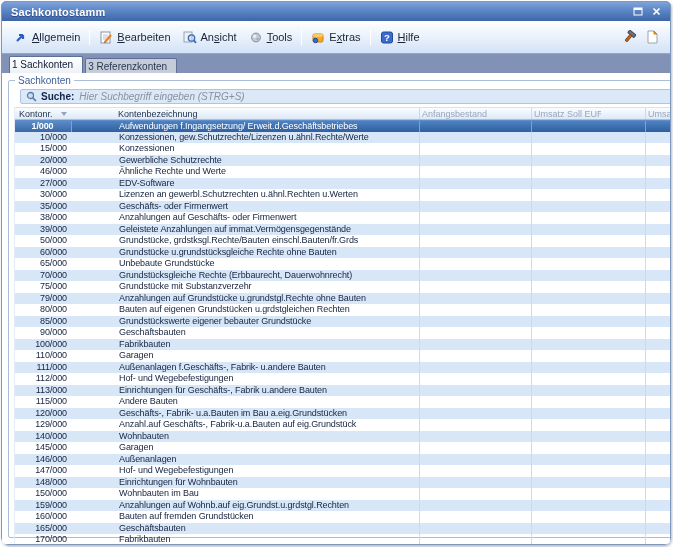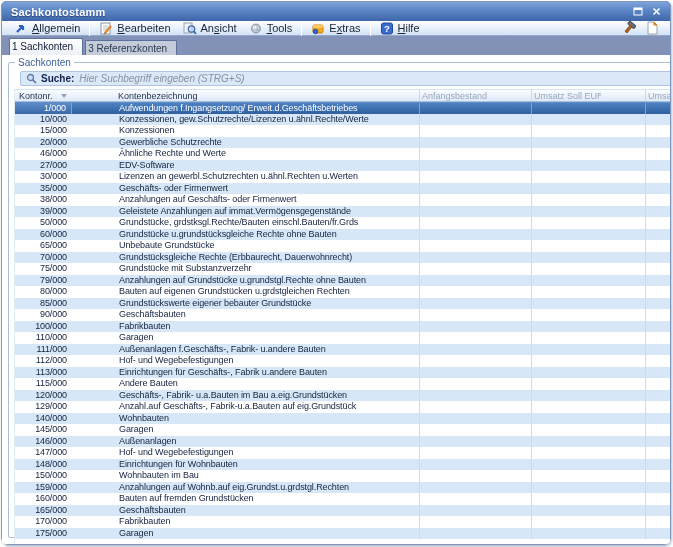--- a/index.html
+++ b/index.html
@@ -23,21 +23,21 @@
     height:19px;flex:none;border-radius:4px 4px 0 0;
     background:linear-gradient(#7fa3d9 0%,#5b86c6 45%,#3e65a8 100%);
     display:flex;align-items:center;padding:0 7px 0 9px;
   }
   .title-text{color:#fff;font-size:11px;font-weight:bold;letter-spacing:.2px;
     text-shadow:0 1px 1px rgba(20,40,80,.6);}
   .titlebar-buttons{margin-left:auto;display:flex;gap:6px;align-items:center;}
   .tb-btn{width:13px;height:12px;display:flex;align-items:center;justify-content:center;cursor:default;}
   
   .menubar{
-    height:15px;flex:none;
+    height:33px;flex:none;
     background:linear-gradient(#ffffff,#e7f0fb 55%,#d3e2f6);
     border-bottom:1px solid #93a7c9;
     display:flex;align-items:center;padding:0 6px;
     font-size:11px;color:#1b2438;
   }
   .menu-item{display:flex;align-items:center;gap:4px;padding:2px 6px;border-radius:2px;}
   .menu-item u{text-decoration:underline;}
   .menu-sep{width:1px;height:15px;background:#aebdd6;border-right:1px solid #fff;margin:0 3px;flex:none;}
   .menubar-right{margin-left:auto;display:flex;align-items:center;gap:9px;padding-right:6px;}
   .mi-icon{width:14px;height:13px;flex:none;display:block;}
@@ -95,21 +95,21 @@
   .row{height:11.5px;font-size:9px;letter-spacing:-.1px;color:#15233f;align-items:center;}
   .row.alt{background:#d8e7f8;}
   .row .cell{overflow:hidden;height:100%;line-height:11.5px;}
   .row .c0{text-align:right;padding-right:5px;}
   .row .c1{padding-left:3px;}
   .row .c2,.row .c3,.row .c4,.row .c5,.row .c6{border-left:1px solid #cadbef;}
   .row.selected{
     background:linear-gradient(#4d82c2,#2f5f9f);color:#fff;
     border-top:1px solid #5e8dc7;
   }
-  .row.selected .c0{text-align:right;padding-left:4px;font-weight:normal;
+  .row.selected .c0{text-align:center;padding-left:4px;font-weight:bold;
     background:linear-gradient(#5b8cc8,#3a68a6);border-right:1px solid #7da3d2;}
   .row.selected .c2,.row.selected .c3,.row.selected .c4,.row.selected .c5,.row.selected .c6{
     border-left:1px solid #7da3d2;}
   
   .strip{width:15px;flex:none;position:relative;background:#fff;margin-left:2px;}
   .strip .sgroup{position:absolute;left:1px;display:flex;flex-direction:column;gap:2px;}
   .strip .sbtn{width:12px;height:11px;display:flex;align-items:center;justify-content:center;}
   .g-top{top:13px;}
   .g-copy{top:0;}
   .g-mid{top:203px;}

